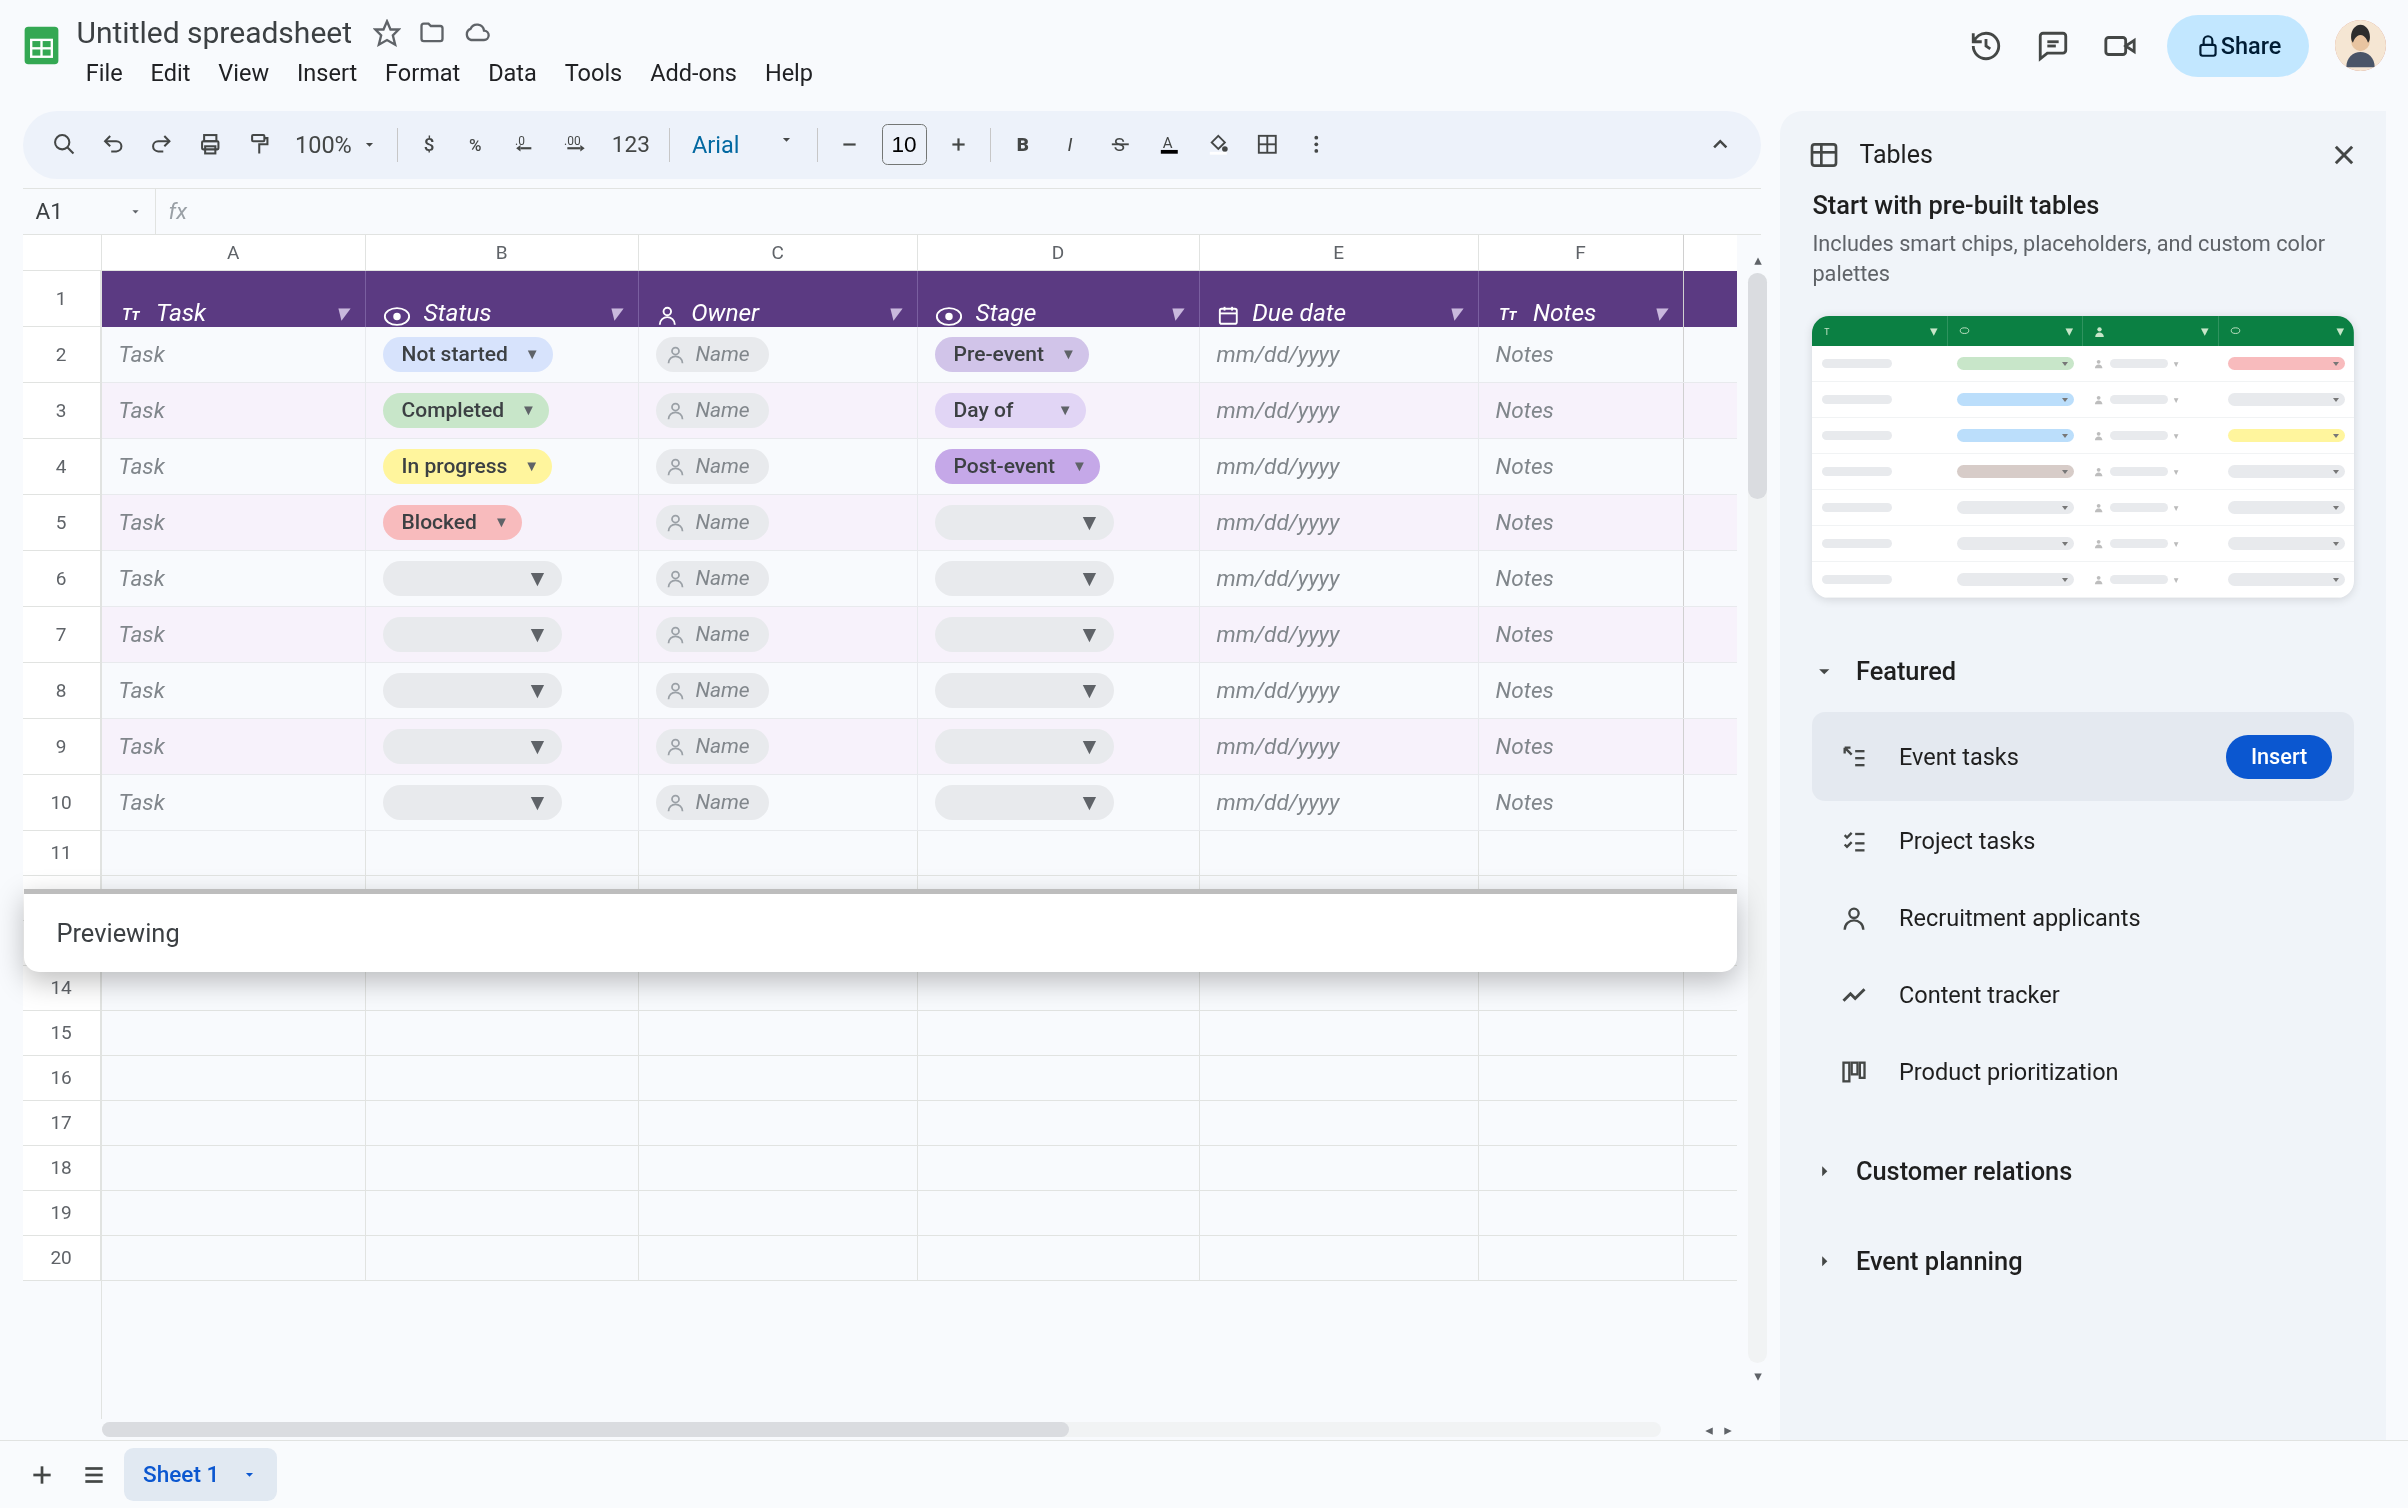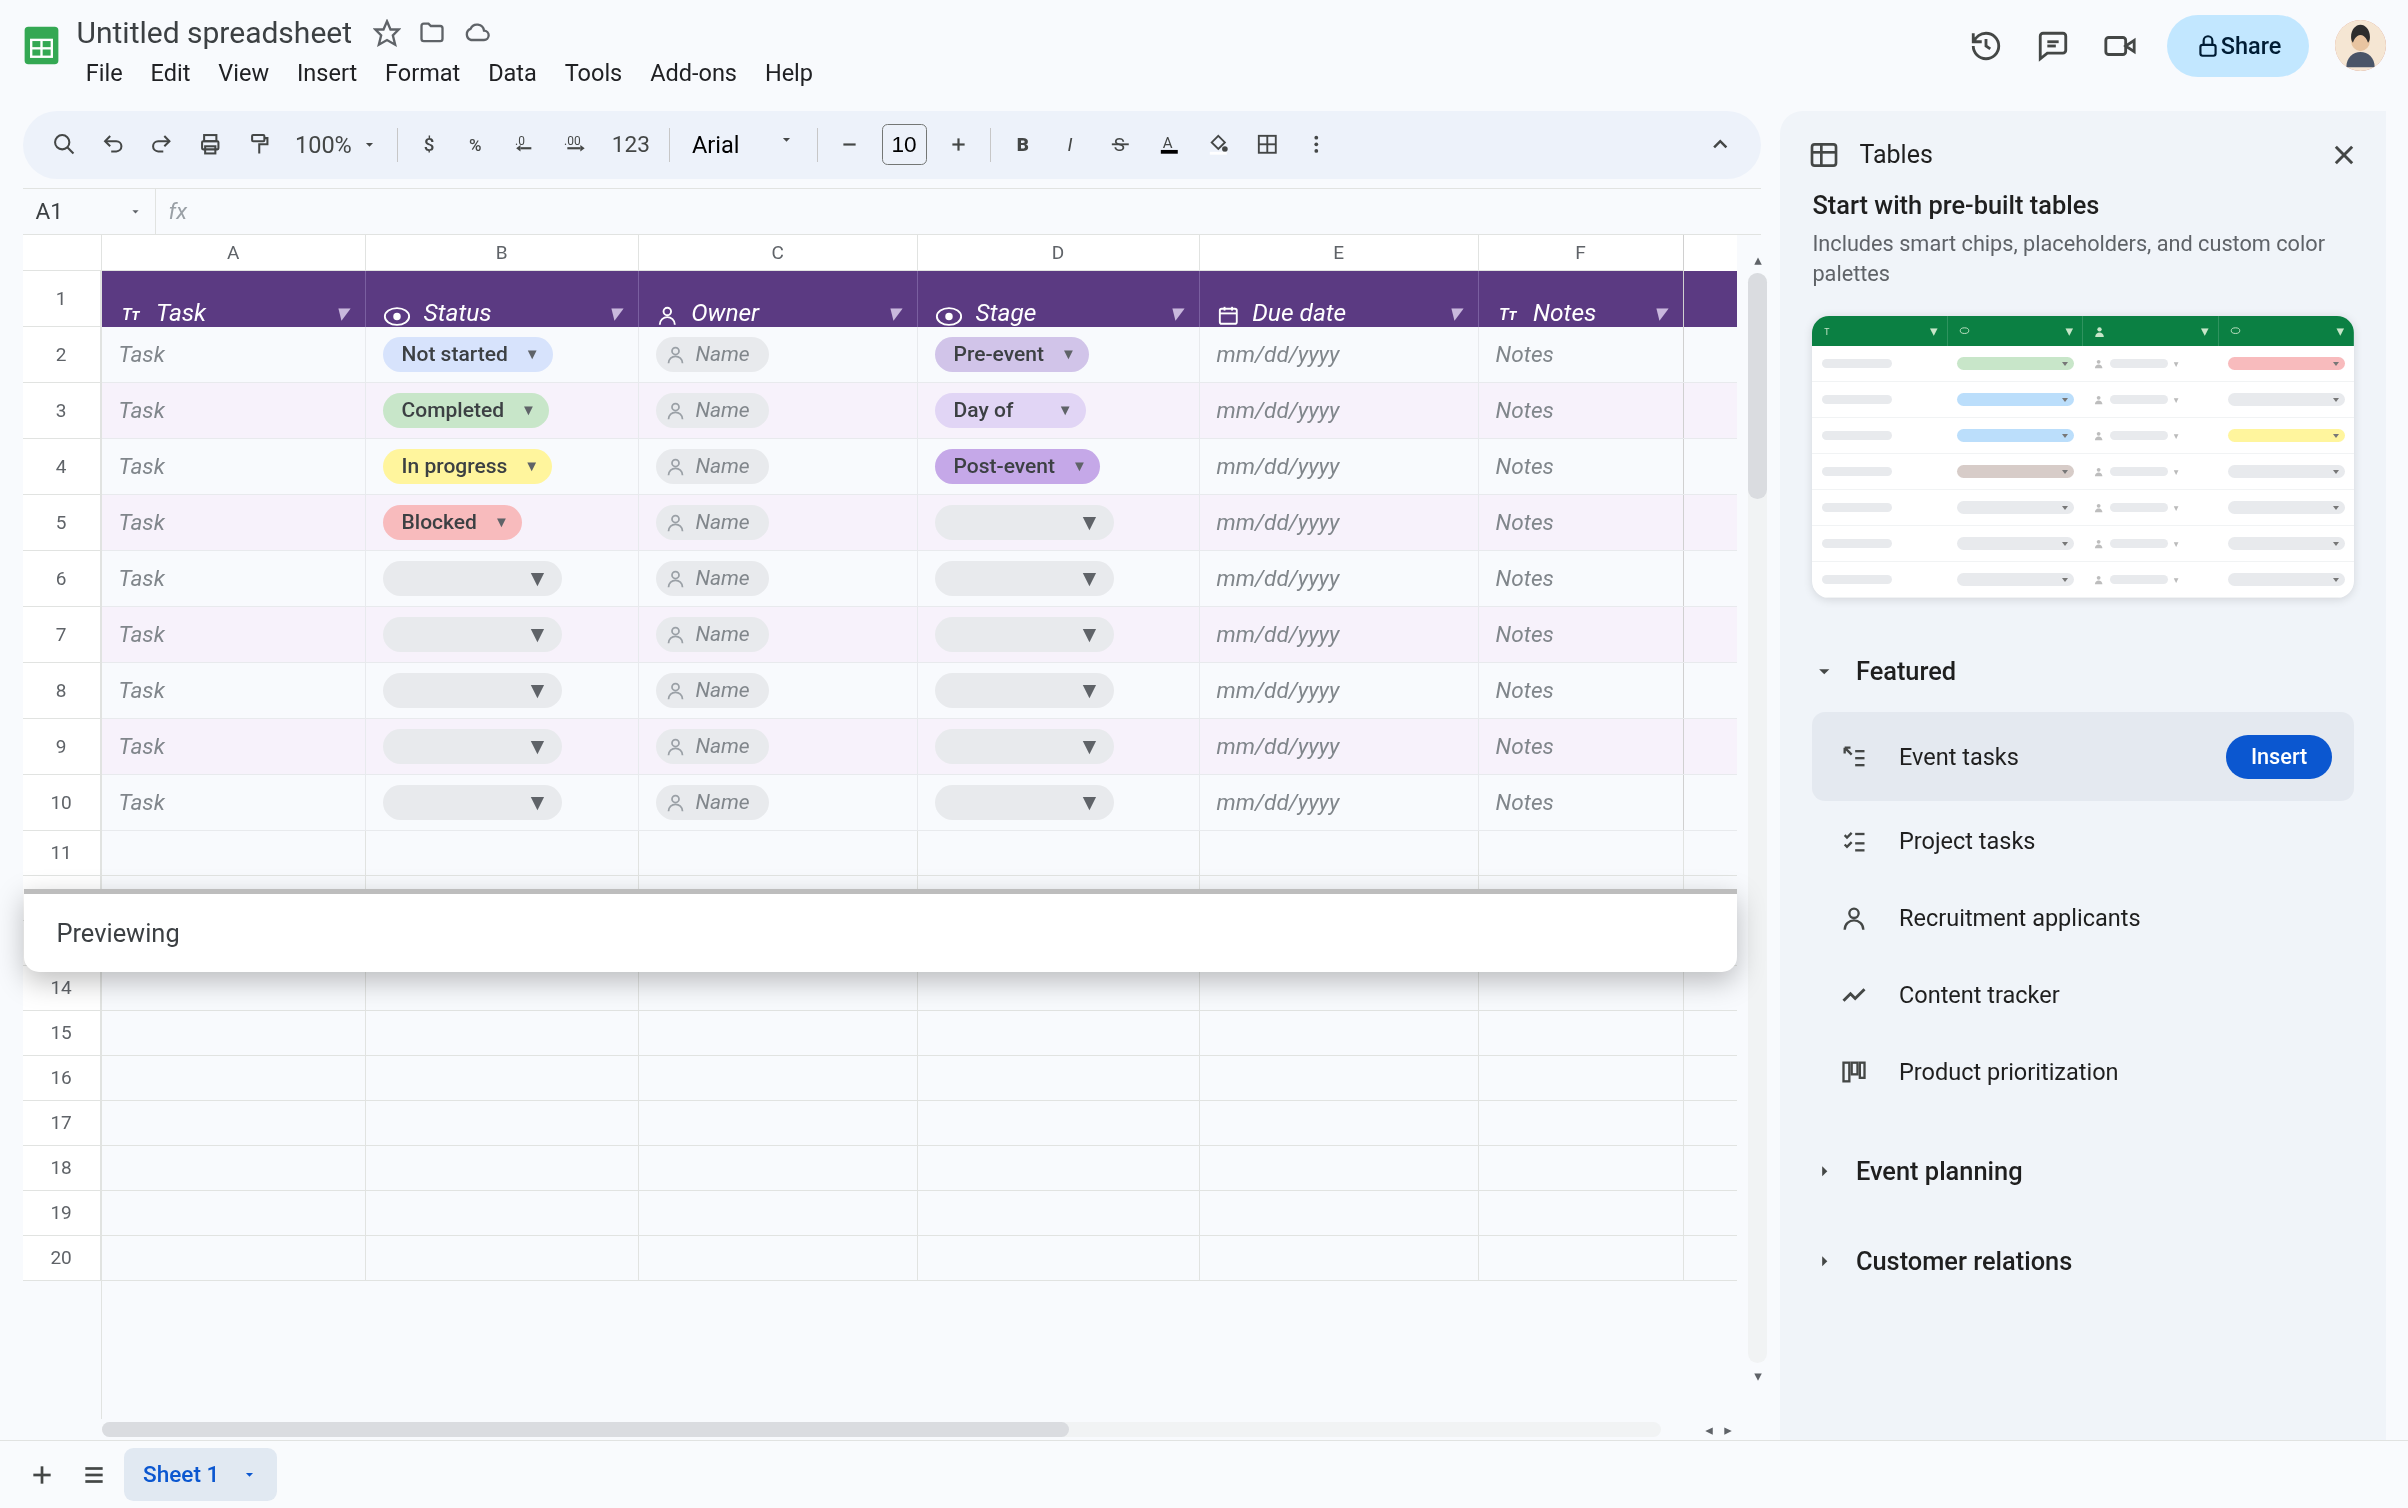--- a/index.html
+++ b/index.html
@@ -25,21 +25,21 @@
 
 
 .main-row { display: flex; flex: 1; min-height: 0; }
 .left-col { flex: 1; display: flex; flex-direction: column; min-width: 0; padding: 0 0 0 22.6px; }
 
 
 .toolbar { display: flex; align-items: center; gap: 3.8px; background: #edf2fa; border-radius: 38px; padding: 7.5px 19px; margin: 5.6px 19px 9.4px 0; height: 68px; }
 .tbtn { display: flex; align-items: center; justify-content: center; width: 45px; height: 45px; color: #444746; cursor: pointer; border-radius: 5.6px; }
 .tsep { width: 0.9px; height: 34px; background: #c7c7c7; margin: 0 5.6px; }
 .zoom { display: flex; align-items: center; gap: 9.4px; padding: 0 9.4px; font-size: 23.5px; color: #444746; cursor: pointer; }
-.font-name { display: flex; align-items: flex-start; gap: 38px; padding: 0 13px; font-size: 23.5px; color: #000000; cursor: pointer; }
+.font-name { display: flex; align-items: flex-start; gap: 38px; padding: 0 13px; font-size: 23.5px; color: #0369a1; cursor: pointer; }
 .font-size { display: flex; align-items: center; gap: 9.4px; }
 .font-size input { width: 45px; height: 41px; text-align: center; border: 1.4px solid #747775; border-radius: 5.6px; font-size: 22.6px; background: transparent; }
 .chev { color: #444746; }
 
 
 .formula-row { display: flex; align-items: center; border-top: 0.9px solid #e1e3e1; border-bottom: 0.9px solid #e1e3e1; height: 47px; margin-right: 19px; }
 .namebox { width: 132px; display: flex; align-items: center; justify-content: space-between; padding: 0 11.3px 0 13px; font-size: 22.6px; color: #3c4043; }
 .fx { padding: 0 13px; color: #9aa0a6; font-style: italic; font-size: 22.6px; border-left: 0.9px solid #e1e3e1; height: 100%; display: flex; align-items: center; }
 
 
@@ -1008,29 +1008,29 @@
               </span>
             <span>Product prioritization</span>
           </div>
         </div>
       </div>
       <div class="sb-section">
         <div class="sb-section-head">
           <svg width="24.5" height="24.5" viewBox="0 0 24 24" fill="#444746">
               <path d="M10 7l5 5-5 5z"></path>
             </svg>
-          <h4>Event planning</h4>
+          <h4>Customer relations</h4>
         </div>
       </div>
       <div class="sb-section">
         <div class="sb-section-head">
           <svg width="24.5" height="24.5" viewBox="0 0 24 24" fill="#444746">
               <path d="M10 7l5 5-5 5z"></path>
             </svg>
-          <h4>Customer relations</h4>
+          <h4>Event planning</h4>
         </div>
       </div>
     </div>
   </div>
 
   <div class="sheetbar">
     <span class="sbtn">
         <svg width="26" height="26" viewBox="0 0 24 24" stroke="currentColor" stroke-width="2.5">
           <line x1="12" y1="4" x2="12" y2="20"></line>
           <line x1="4" y1="12" x2="20" y2="12"></line>

